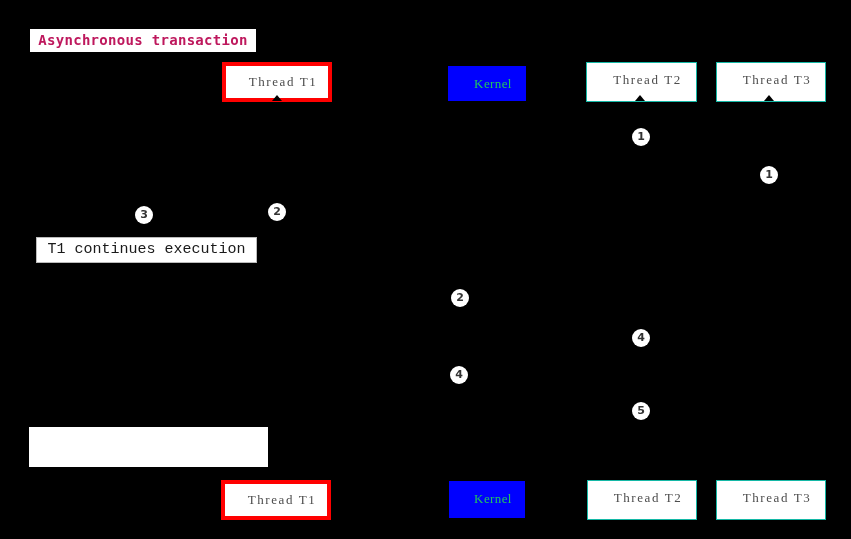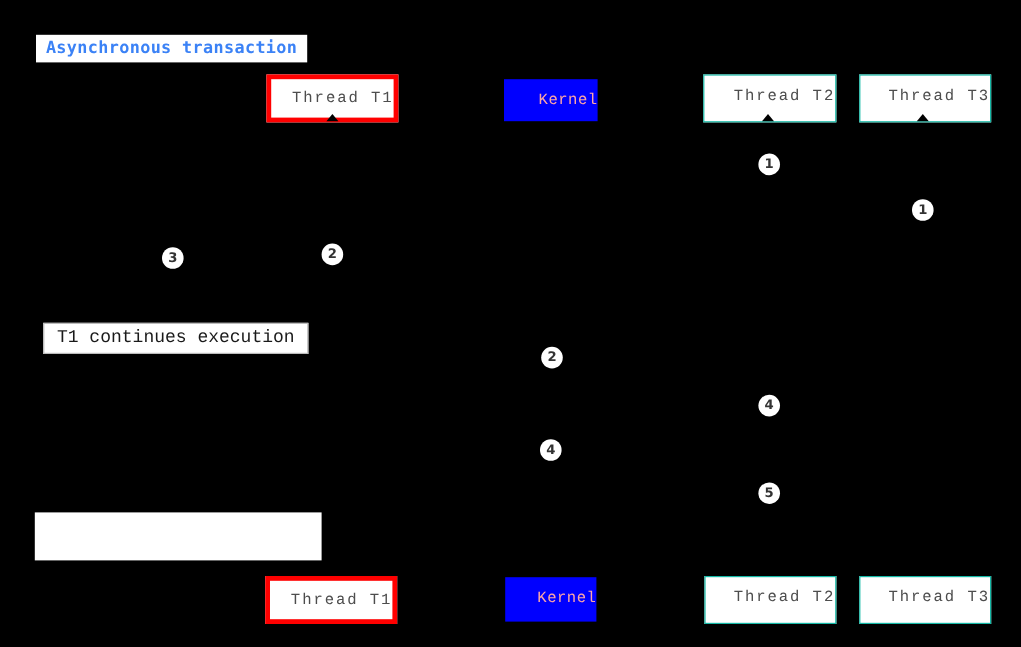--- a/index.html
+++ b/index.html
@@ -13,55 +13,56 @@
     height: 539px;
     background: #000000;
     overflow: hidden;
     font-family: "DejaVu Sans Mono", monospace;
   }
   .title-box {
     position: absolute;
     left: 30px; top: 29px;
     width: 226px; height: 23px;
     background: #ffffff;
-    color: #3b82f6;
+    color: #be185d;
     font-family: "DejaVu Sans Mono", monospace;
     font-weight: bold;
     font-size: 14px;
     line-height: 23px;
     text-align: center;
     letter-spacing: 0.3px;
     white-space: nowrap;
   }
   .pbox {
     position: absolute;
     background: #ffffff;
-    text-align: right;
-    font-family: Liberation Mono, monospace;
+    text-align: center;
+    font-family: Liberation Serif, serif;
     font-size: 13px;
     color: #4d4d4d;
     letter-spacing: 1.6px;
     white-space: nowrap;
     box-sizing: border-box;
     padding-left: 12px;
   }
   .pbox.red {
     border: 4px solid #ff0000;
     line-height: 32px;
   }
   .pbox.blue {
     border: 1px solid #14b8a6;
     line-height: 34px;
   }
   .pbox.kernel {
     background: #0000ff;
     border: none;
-    color: #fca5a5;
+    color: #22c55e;
     letter-spacing: 0.4px;
     line-height: 35px;
+    margin-left: 28px;
   }
   
   .t1-top    { left: 222px; top: 62px; width: 110px; height: 40px; }
   .kernel-top{ left: 420px; top: 66px; width: 78px;  height: 35px; }
   .t2-top    { left: 586px; top: 62px; width: 111px; height: 40px; }
   .t3-top    { left: 716px; top: 62px; width: 110px; height: 40px; }
   
   .t1-bot    { left: 221px; top: 480px; width: 110px; height: 40px; }
   .kernel-bot{ left: 421px; top: 481px; width: 76px;  height: 37px; }
   .t2-bot    { left: 587px; top: 480px; width: 110px; height: 40px; }
@@ -71,21 +72,21 @@
     position: absolute;
     background: #ffffff;
     border: 1px solid #bbbbbb;
     box-sizing: border-box;
     font-family: "Liberation Mono", monospace;
     font-size: 15px;
     color: #1a1a1a;
     text-align: center;
     white-space: nowrap;
   }
-  .note-1 { left: 36px; top: 237px; width: 221px; height: 26px; line-height: 24px; margin-top: 32px; }
+  .note-1 { left: 36px; top: 237px; width: 221px; height: 26px; line-height: 24px; }
   .note-2 { left: 29px; top: 427px; width: 239px; height: 40px; line-height: 38px; border: none; }
 
   .marker {
     position: absolute;
     width: 18px; height: 18px;
     border-radius: 50%;
     background: #ffffff;
     color: #333333;
     font-family: "DejaVu Sans", sans-serif;
     font-size: 11px;

